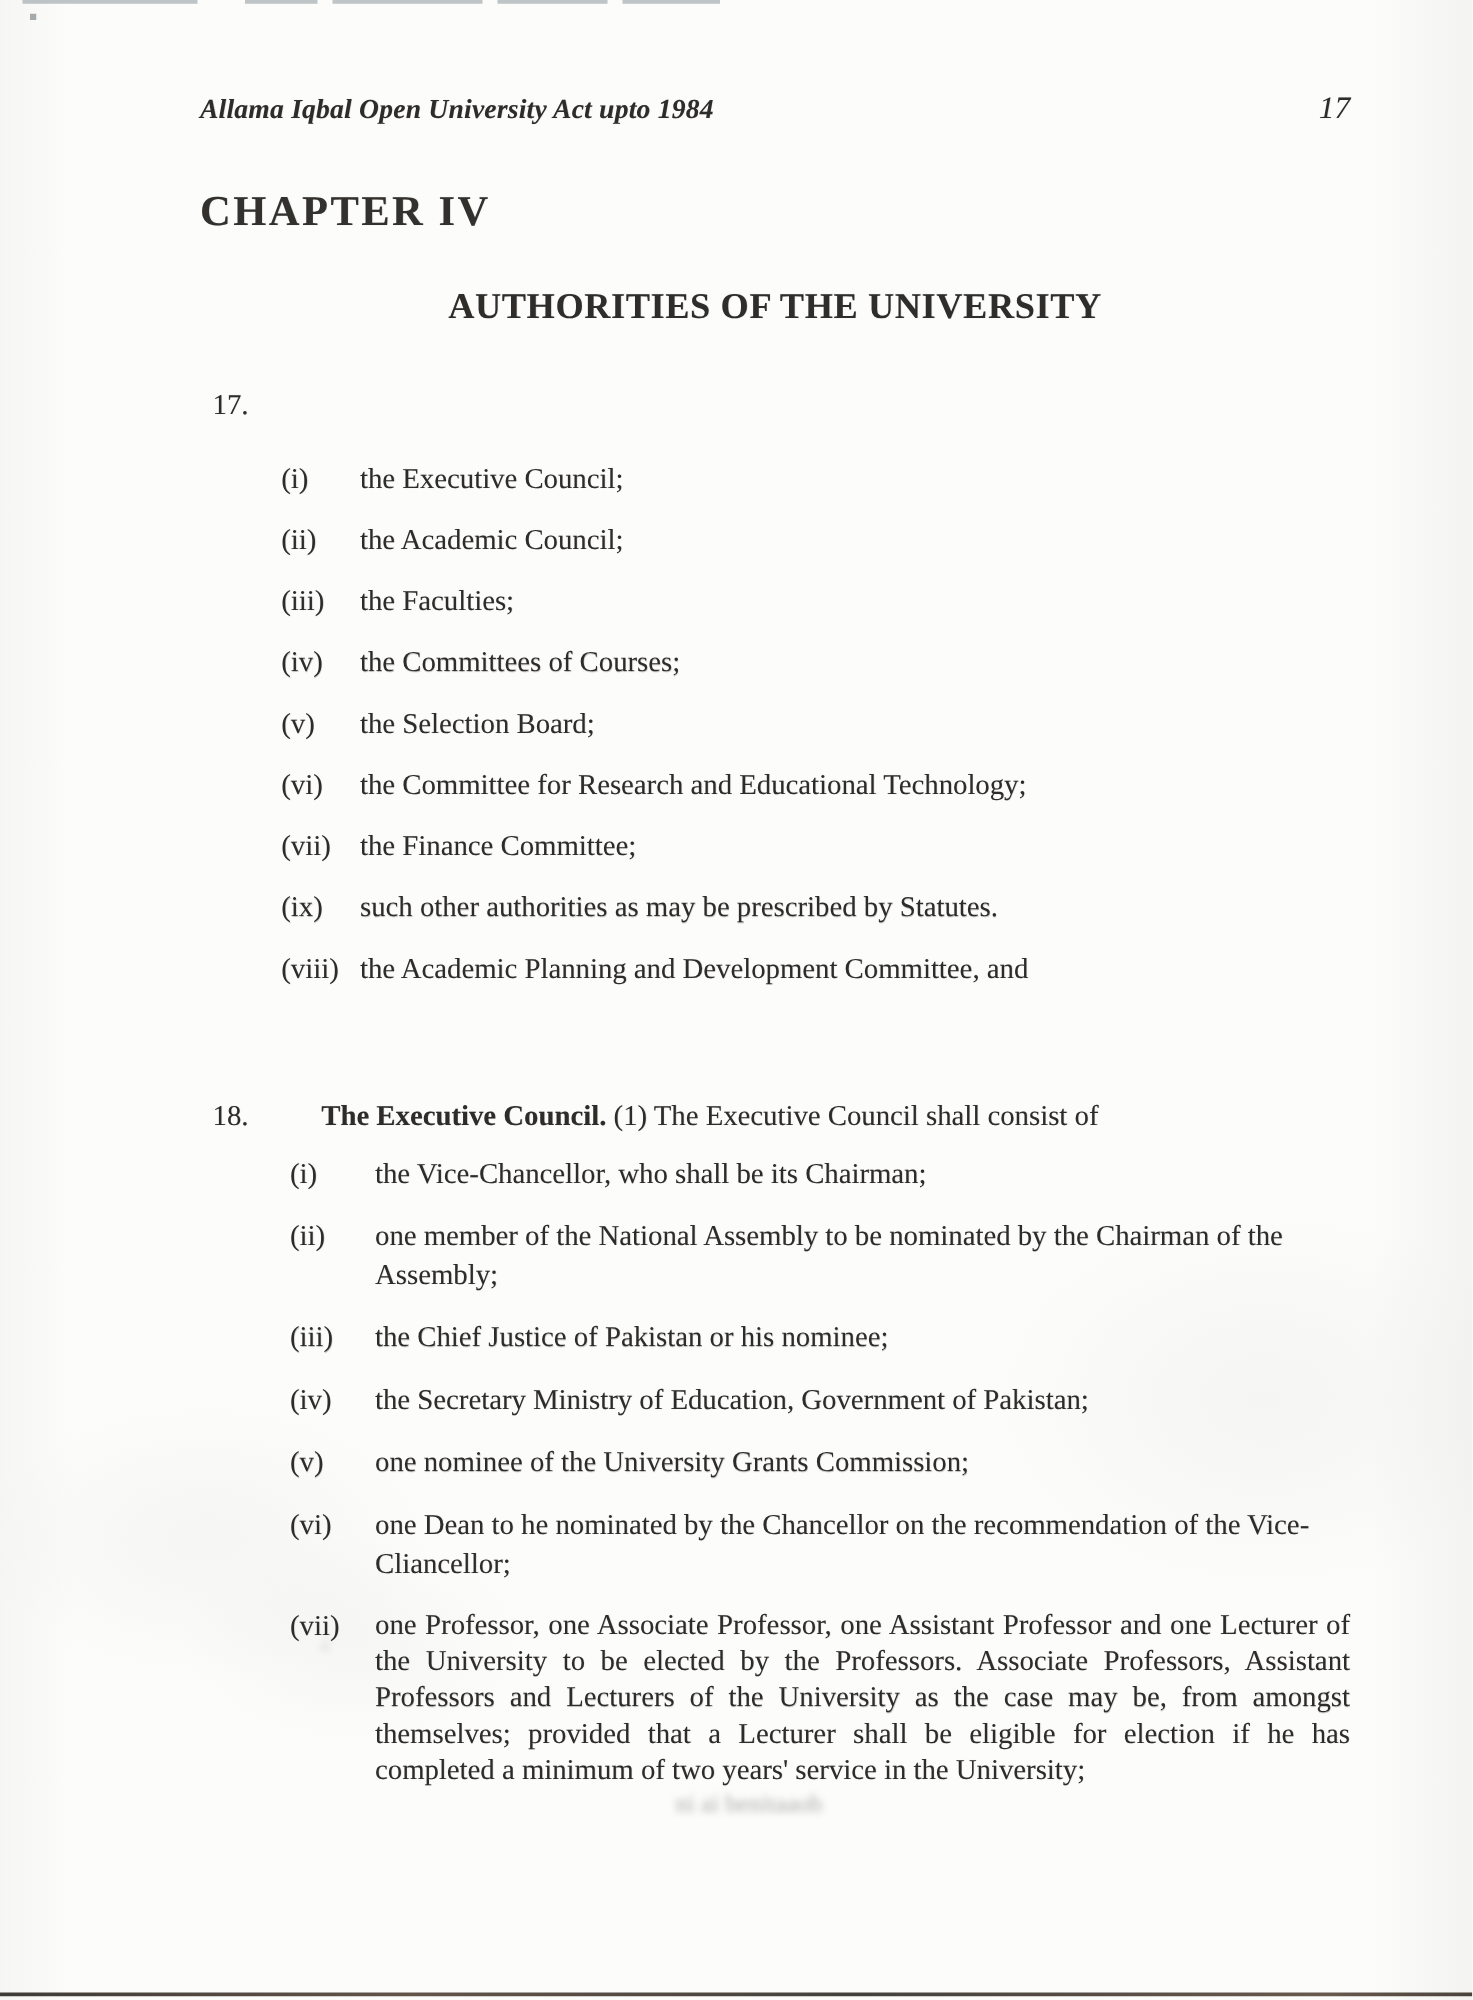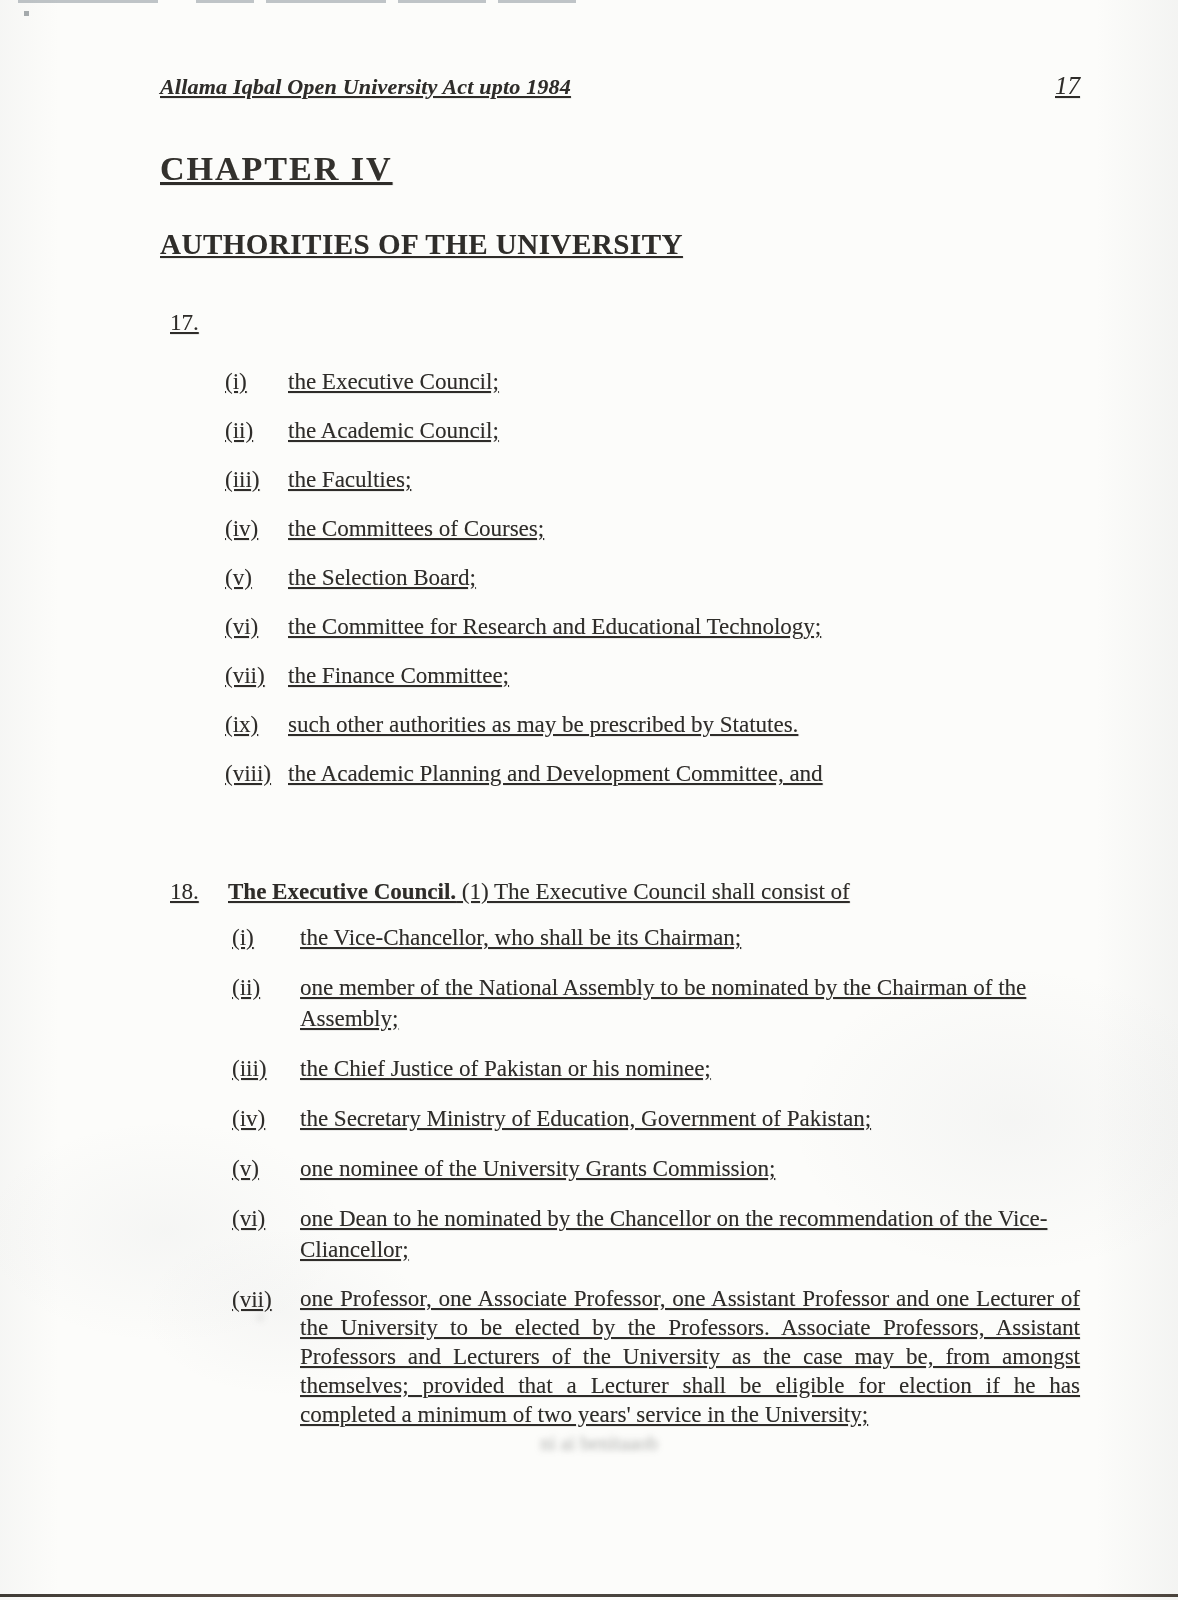--- a/index.html
+++ b/index.html
@@ -13,21 +13,20 @@
     overflow: hidden;
     font-family: "Liberation Serif", "DejaVu Serif", serif;
     color: #2e2c29;
     text-shadow: 0.3px 0.3px 0.6px rgba(46,44,41,0.30);
     background:
       radial-gradient(ellipse 320px 220px at 86% 70%, rgba(120,128,138,0.055), transparent 70%),
       radial-gradient(ellipse 260px 160px at 14% 77%, rgba(120,128,138,0.05), transparent 70%),
       radial-gradient(ellipse 200px 120px at 24% 82%, rgba(130,135,145,0.05), transparent 70%),
       linear-gradient(to right, rgba(130,135,140,0.05), rgba(130,135,140,0) 5%, rgba(130,135,140,0) 93%, rgba(130,135,140,0.07)),
       #fcfcfa;
-    text-decoration: underline;
   }
 
   .content { padding: 74px 98px 0 160px; }
 
   
   .header-row {
     display: flex;
     justify-content: space-between;
     align-items: baseline;
   }
@@ -47,32 +46,34 @@
   
   .chapter-title {
     margin: 50px 0 0 0;
     font-size: 34px;
     font-weight: 700;
     letter-spacing: 2px;
     color: #33312d;
   }
   .chapter-subtitle {
     margin: 40px 0 0 0;
+    text-align: center;
     font-size: 29px;
     font-weight: 700;
     letter-spacing: 0.5px;
     color: #2f2d2a;
   }
 
   
   .section { margin-top: 46px; }
   .section-lead {
     display: flex;
     font-size: 23px;
     line-height: 31px;
+    gap: 29px;
   }
   .sec-num { width: 58px; padding-left: 10px; flex-shrink: 0; }
   .lead-bold { font-weight: 700; }
 
   .items { margin-top: 28px; margin-left: 65px; }
   .item {
     display: flex;
     font-size: 23px;
     line-height: 31px;
     margin-bottom: 18px;

